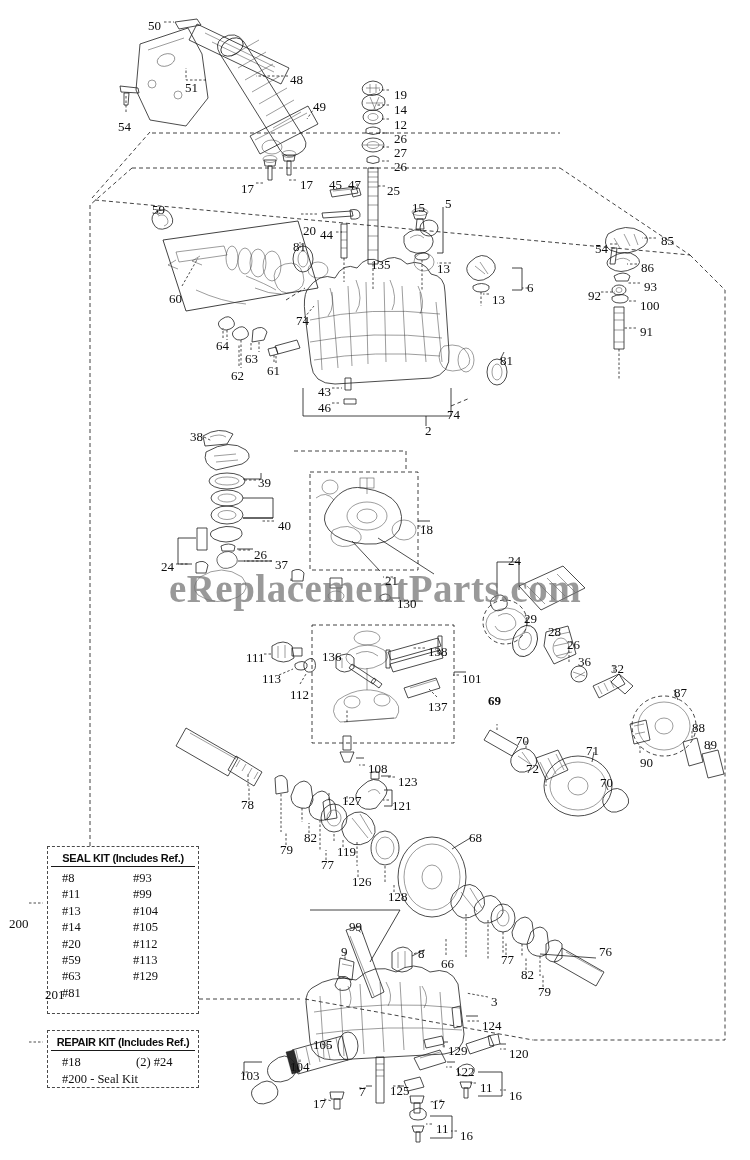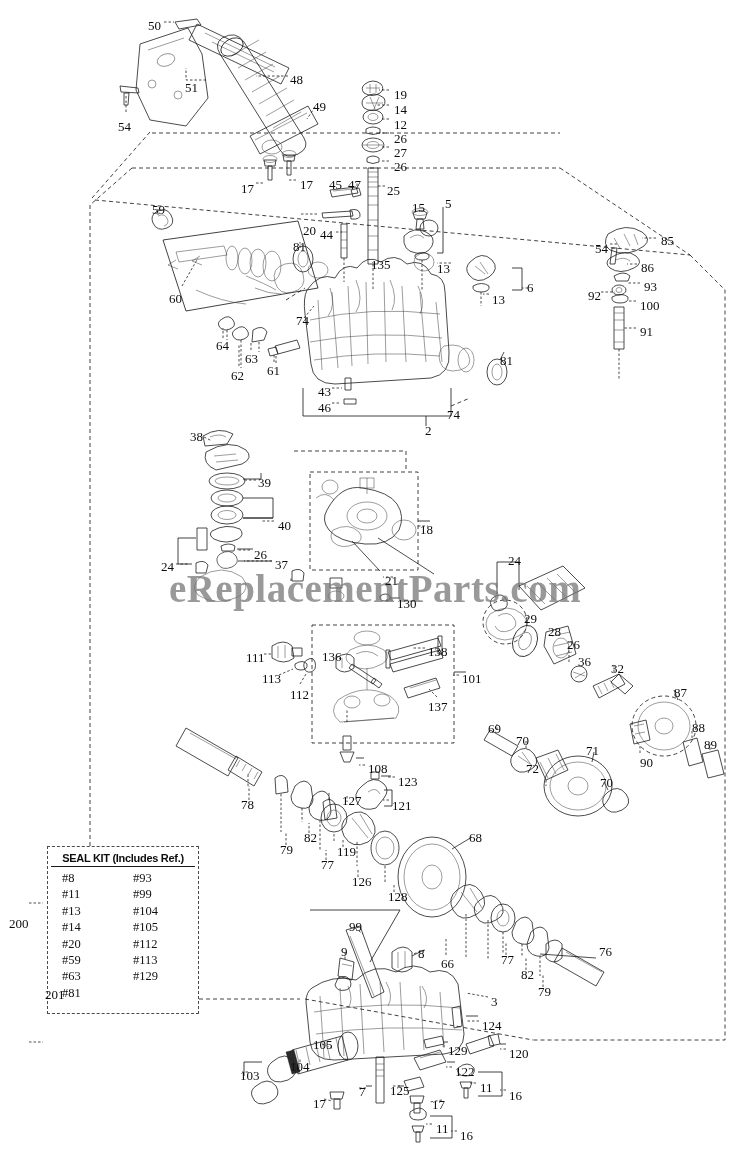--- a/index.html
+++ b/index.html
@@ -768,20 +768,32 @@
         <div class="kit-item">#99</div>
         <div class="kit-item">#104</div>
         <div class="kit-item">#105</div>
         <div class="kit-item">#112</div>
         <div class="kit-item">#113</div>
         <div class="kit-item">#129</div>
       </div>
     </div>
   </div>
 
+  <div class="kitbox" id="repairkit" style="left:47px;top:1030px;width:152px;height:58px;">
+    <div class="kit-title">REPAIR KIT (Includes Ref.)</div>
+    <div style="padding-top:3px;">
+      <div class="kit-row">
+        <span class="a">#18</span>
+        <span>(2) #24</span>
+      </div>
+      <div class="kit-row">
+        <span class="a" style="width:auto;">#200 - Seal Kit</span>
+      </div>
+    </div>
+  </div>
 
   <div id="callout-layer">
       <div class="lbl" style="left: 148px; top: 19px;">50</div>
       <div class="lbl" style="left: 185px; top: 81px;">51</div>
       <div class="lbl" style="left: 118px; top: 120px;">54</div>
       <div class="lbl" style="left: 290px; top: 73px;">48</div>
       <div class="lbl" style="left: 313px; top: 100px;">49</div>
       <div class="lbl" style="left: 241px; top: 182px;">17</div>
       <div class="lbl" style="left: 300px; top: 178px;">17</div>
       <div class="lbl" style="left: 394px; top: 88px;">19</div>
@@ -833,21 +845,21 @@
       <div class="lbl" style="left: 508px; top: 554px;">24</div>
       <div class="lbl" style="left: 524px; top: 612px;">29</div>
       <div class="lbl" style="left: 548px; top: 625px;">28</div>
       <div class="lbl" style="left: 567px; top: 638px;">26</div>
       <div class="lbl" style="left: 578px; top: 655px;">36</div>
       <div class="lbl" style="left: 611px; top: 662px;">32</div>
       <div class="lbl" style="left: 674px; top: 686px;">87</div>
       <div class="lbl" style="left: 692px; top: 721px;">88</div>
       <div class="lbl" style="left: 704px; top: 738px;">89</div>
       <div class="lbl" style="left: 640px; top: 756px;">90</div>
-      <div class="lbl" style="left: 488px; top: 722px;">69</div>
+      <div class="lbl" style="left: 488px; top: 694px; font-weight: bold;">69</div>
       <div class="lbl" style="left: 516px; top: 734px;">70</div>
       <div class="lbl" style="left: 586px; top: 744px;">71</div>
       <div class="lbl" style="left: 526px; top: 762px;">72</div>
       <div class="lbl" style="left: 600px; top: 776px;">70</div>
       <div class="lbl" style="left: 246px; top: 651px;">111</div>
       <div class="lbl" style="left: 322px; top: 650px;">136</div>
       <div class="lbl" style="left: 262px; top: 672px;">113</div>
       <div class="lbl" style="left: 290px; top: 688px;">112</div>
       <div class="lbl" style="left: 428px; top: 645px;">138</div>
       <div class="lbl" style="left: 462px; top: 672px;">101</div>

